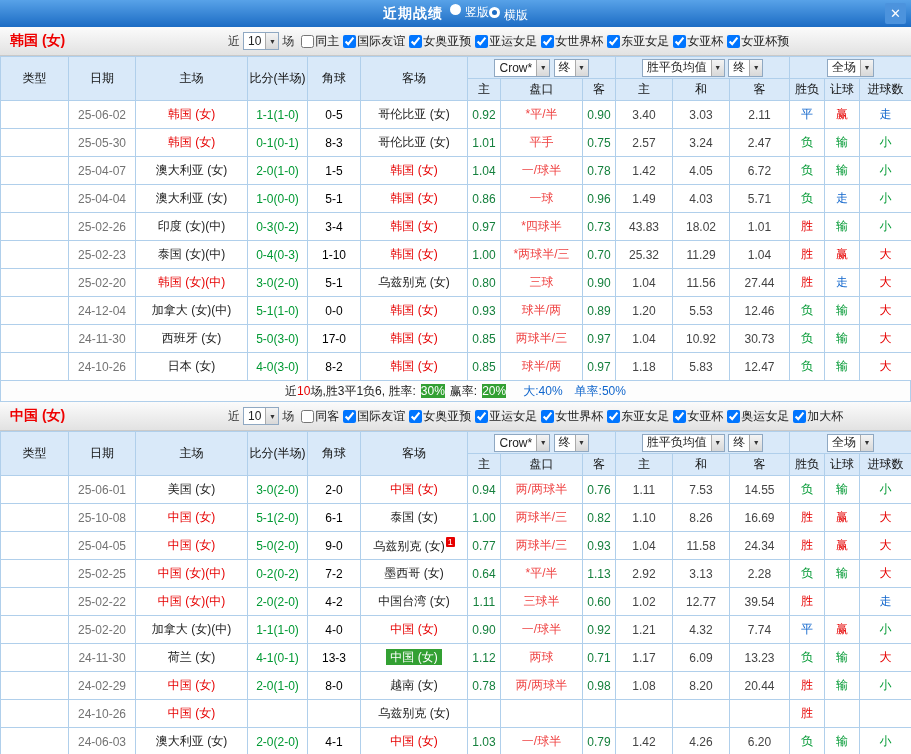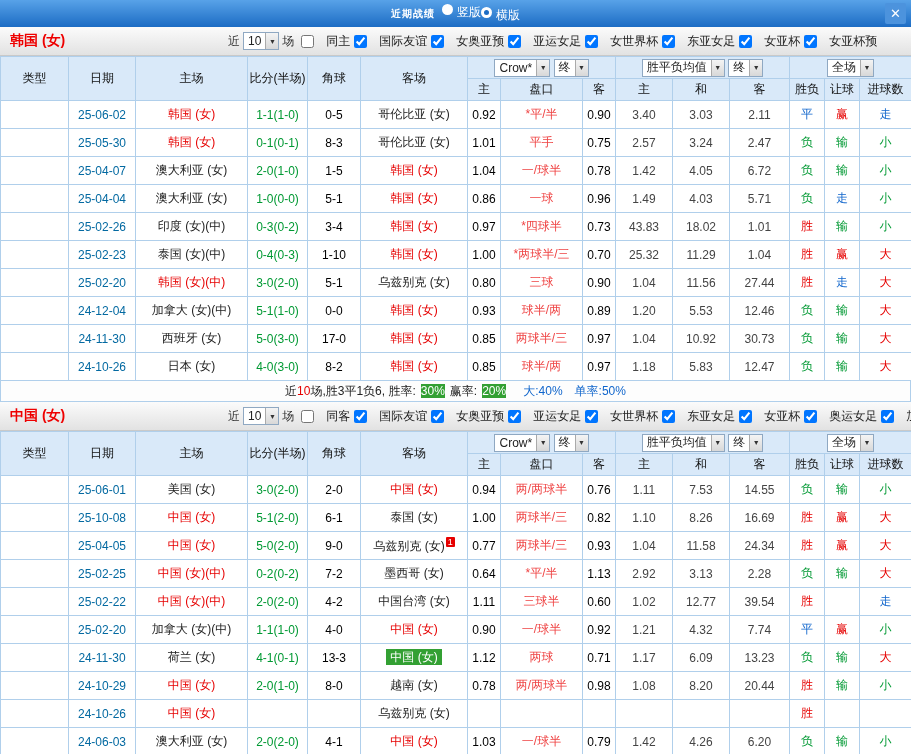--- a/index.html
+++ b/index.html
@@ -4,58 +4,58 @@
 <style>
   * { margin:0; padding:0; box-sizing:border-box; }
   html,body { width:911px; height:754px; overflow:hidden; background:#fff;
     font-family:"Liberation Sans","DejaVu Sans",sans-serif; font-size:12px; color:#333; }
   .app { width:911px; }
 
   
   .titlebar { height:27px; background:linear-gradient(180deg,#58a2e8,#1c6cc4);
     display:flex; align-items:center; justify-content:center; position:relative; color:#fff; }
   .title-group { display:flex; align-items:center; gap:7px; }
-  .title-text { font-weight:bold; font-size:10px; letter-spacing:1px; }
+  .title-text { font-weight:bold; font-size:14px; letter-spacing:1px; }
   .radio-label { display:inline-flex; align-items:flex-start; gap:4px; cursor:pointer; font-size:12px; color:#fff; }
   .radio { width:11px; height:11px; border-radius:50%; background:#fff; display:inline-flex; align-items:center; justify-content:center; }
   .radio.on::after { content:""; width:5px; height:5px; border-radius:50%; background:#1c6cc4; }
   .close-btn { position:absolute; right:5px; top:3px; width:21px; height:21px; line-height:21px;
     text-align:center; background:#4c93dd; color:#fff; font-weight:bold; font-size:13px; cursor:pointer; border-radius:2px; }
 
   
   .section-head { height:29px; background:linear-gradient(#fbfbfb,#e2e2e2); border-bottom:1px solid #c9c9c9;
     display:flex; align-items:center; padding:0 10px; }
   .team-title { color:#ee0000; font-weight:bold; font-size:14px; width:218px; flex:none; }
   .filter { display:flex; align-items:center; gap:3px; white-space:nowrap; }
   .filter .cbs { display:flex; align-items:center; }
-  .filter label { display:inline-flex; align-items:center; margin-left:4px; gap:12px; color:#222; cursor:pointer; }
+  .filter label { display:inline-flex; align-items:center; margin-left:4px; gap:1px; color:#222; cursor:pointer; }
   .filter input[type=checkbox] { width:13px; height:13px; margin:0; }
 
   
   .sel { display:inline-flex; align-items:stretch; border:1px solid #8fa8c2; background:#fff; height:18px;
     font-size:12px; color:#222; cursor:pointer; vertical-align:middle; }
   .sel .sel-text { padding:1px 4px; display:flex; align-items:center; }
   .sel .arr { width:13px; background:linear-gradient(#f4f4f4,#d8d8d8); border-left:1px solid #aaa;
     font-size:7px; color:#333; display:flex; align-items:center; justify-content:center; }
 
   
   table.grid { border-collapse:collapse; table-layout:fixed; width:911px; }
   .grid td { border:1px solid #b0cfeb; text-align:center; white-space:nowrap; overflow:hidden; }
   .grid thead td { background:#d9e9f9; height:22px; color:#111; }
   .grid thead td.grp { background:#d9e9f9; }
   .grid tbody td { height:28px; background:#fff; }
 
   .c-type { background:linear-gradient(#4d9ae0,#2878cc); color:#fff; cursor:pointer; }
-  .c-date { color:#0369a1; }
+  .c-date { color:#737373; }
   .c-team .team-text { color:#222; }
   .c-team.focus .team-text { color:#e60000; }
   .c-team.hl .team-text { background:#33a033; color:#fff; padding:1px 4px; }
   .c-score { color:#009933; }
   .c-corner { color:#000000; }
-  .c-odd { color:#000000; }
+  .c-odd { color:#15803d; }
   .c-hc { color:#ef4444; }
   .c-avg { color:#444; }
   .t-red { color:#e60000; }
   .t-green { color:#009933; }
   .t-blue { color:#1166cc; }
   .badge { background:#e60000; color:#fff; font-size:9px; line-height:11px; padding:0 2px; margin-left:1px;
     vertical-align:super; border-radius:1px; }
 
   
   .summary { height:21px; border:1px solid #b0cfeb; border-top:none; display:flex; align-items:center;
@@ -607,21 +607,21 @@
               <td class="c-odd">0.71</td>
               <td class="c-avg">1.17</td>
               <td class="c-avg">6.09</td>
               <td class="c-avg">13.23</td>
               <td class="c-res t-green">负</td>
               <td class="c-res t-green">输</td>
               <td class="c-res t-red">大</td>
             </tr>
             <tr>
               <td class="c-type">国际友谊</td>
-              <td class="c-date">24-10-29</td>
+              <td class="c-date">24-02-29</td>
               <td class="c-team focus"><span class="team-text">中国 (女)</span></td>
               <td class="c-score">2-0(1-0)</td>
               <td class="c-corner">8-0</td>
               <td class="c-team"><span class="team-text">越南 (女)</span></td>
               <td class="c-odd">0.78</td>
               <td class="c-hc">两/两球半</td>
               <td class="c-odd">0.98</td>
               <td class="c-avg">1.08</td>
               <td class="c-avg">8.20</td>
               <td class="c-avg">20.44</td>

